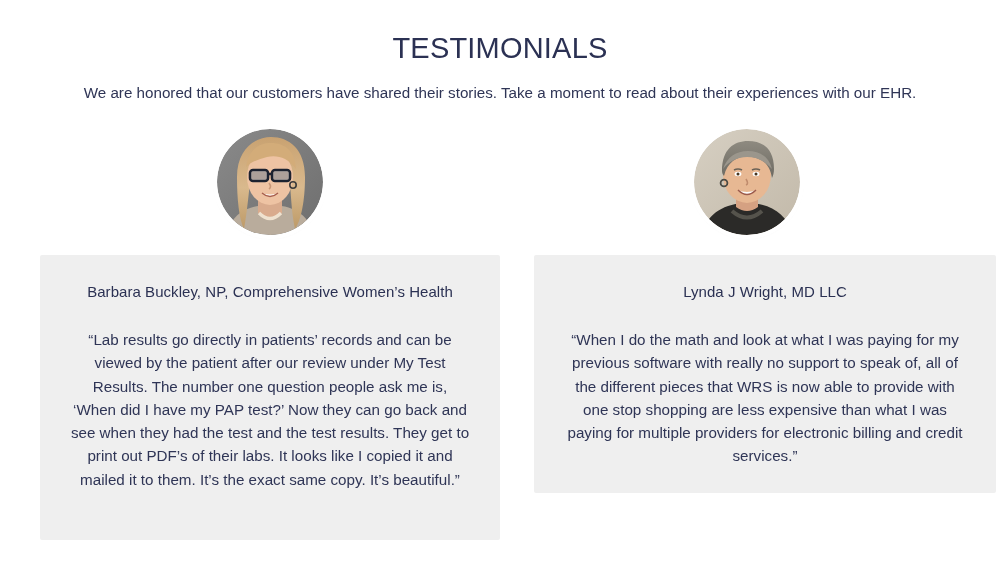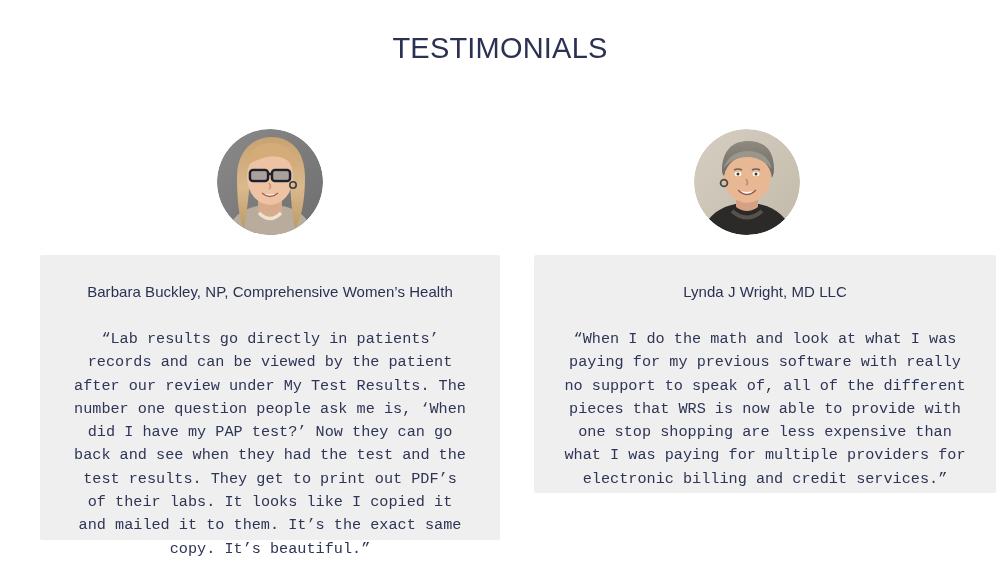--- a/index.html
+++ b/index.html
@@ -102,30 +102,30 @@
   }
 
   .card-quote {
     text-align: center;
     font-size: 15.2px;
     font-weight: 400;
     color: #2f3556;
     line-height: 23.3px;
     margin: 0;
     padding: 0 4px;
-    font-family: Liberation Mono, monospace;
   }
 </style>
 </head>
 <body>
 
 <div class="page">
 
   <h2 class="section-title">TESTIMONIALS</h2>
 
+  <p class="section-subtitle">We are honored that our customers have shared their stories. Take a moment to read about their experiences with our EHR.</p>
 
   <div class="avatar avatar-1">
     <svg viewBox="0 0 106 106">
       <defs>
         <clipPath id="clip1">
             <circle cx="53" cy="53" r="53"></circle>
           </clipPath>
         <linearGradient id="bg1" x1="0" y1="0" x2="1" y2="1">
           <stop offset="0%" stop-color="#8a8a8a"></stop>
           <stop offset="100%" stop-color="#6e6e6e"></stop>

